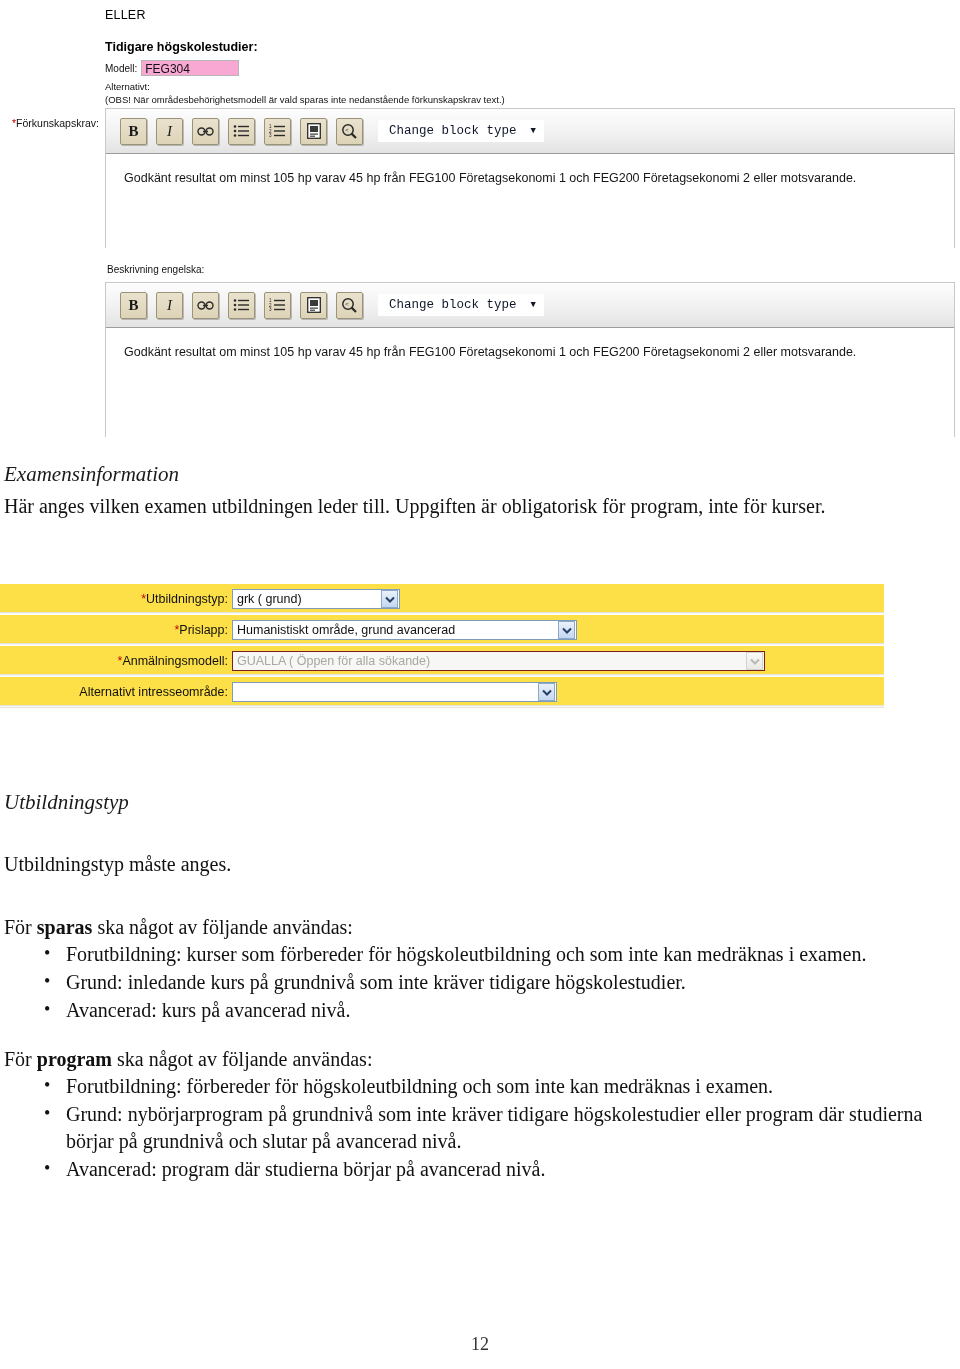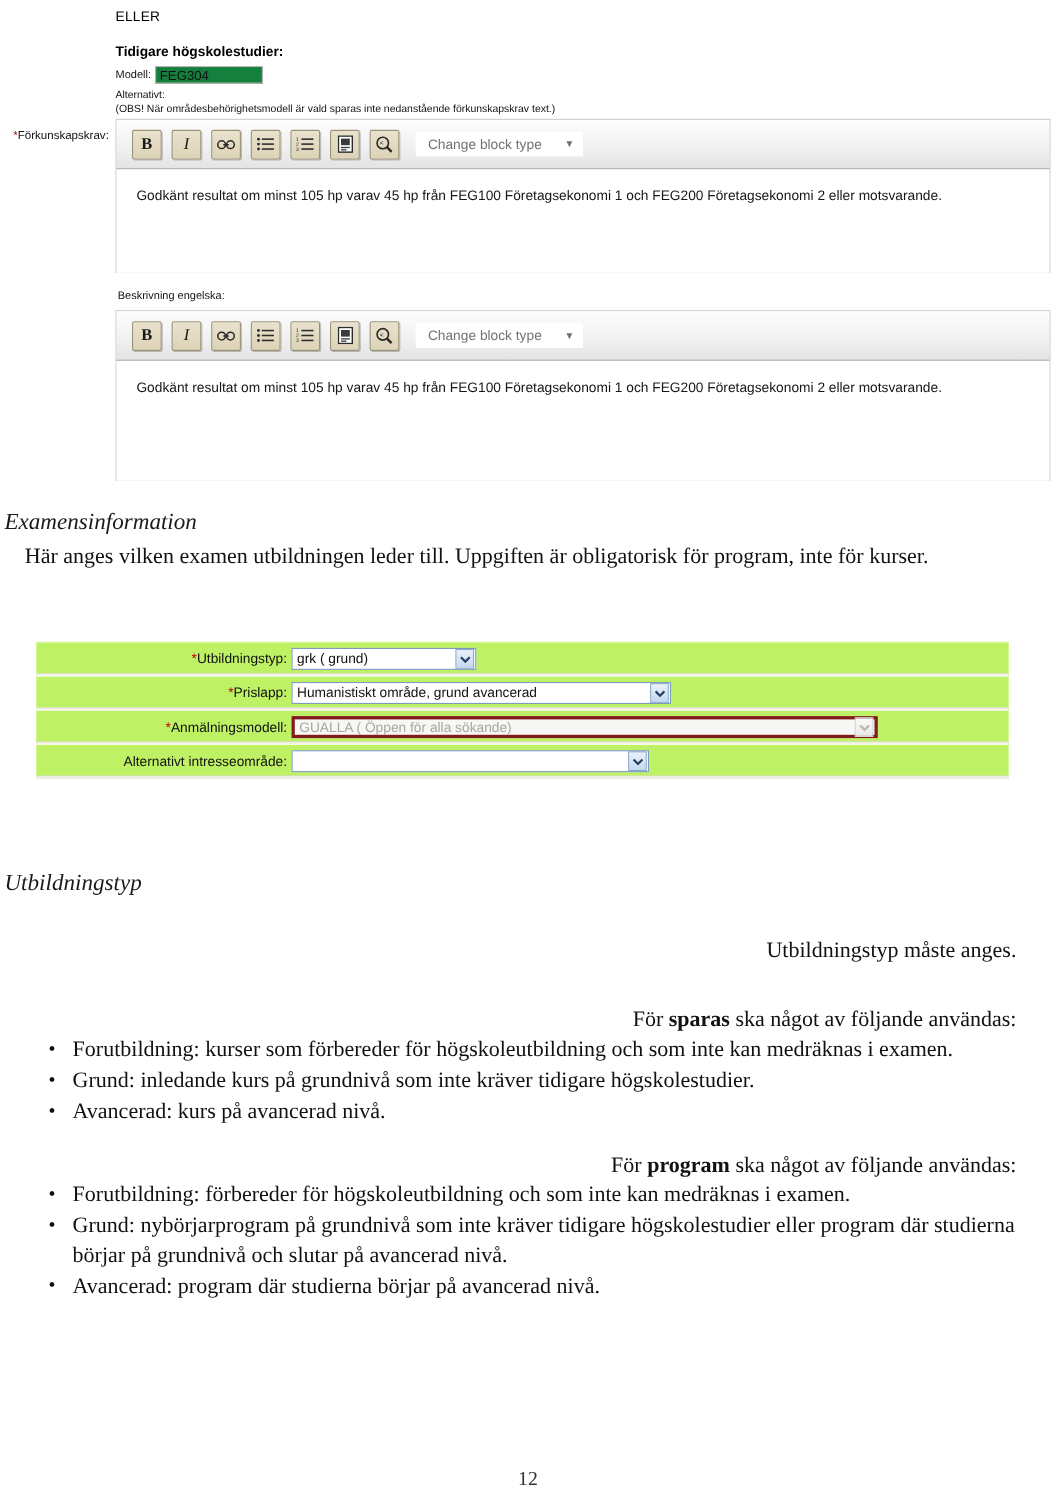--- a/index.html
+++ b/index.html
@@ -55,21 +55,21 @@
   .ui-modell-label {
     font-size: 10px;
     color: #111;
     margin-right: 4px;
   }
   .ui-textbox {
     width: 98px;
     height: 16px;
     line-height: 16px;
     border: 1px solid #b6b6b6;
-    background: #15803d;
+    background: #f9a8d4;
     font-family: "Liberation Sans", sans-serif;
     font-size: 12px;
     color: #111;
     padding: 0 3px;
     box-sizing: border-box;
   }
   .ui-smalltext {
     font-size: 9.5px;
     color: #111;
     margin-top: 5px;
@@ -129,23 +129,23 @@
   .blocktype {
     margin-left: 6px;
     height: 22px;
     min-width: 152px;
     background: #ffffff;
     border: 1px solid #ffffff;
     display: flex;
     align-items: center;
     justify-content: space-between;
     padding: 0 7px 0 10px;
-    font-family: Liberation Sans, sans-serif;
+    font-family: Liberation Mono, monospace;
     font-size: 12.5px;
-    color: #737373;
+    color: #0f172a;
     box-sizing: border-box;
   }
   .blocktype .caret {
     margin-left: 14px;
     font-size: 9px;
     line-height: 1;
   }
 
   .editor-body {
     background: #fff;
@@ -180,32 +180,30 @@
     color: #1a1a1a;
     margin: 22px 0 6px 4px;
   }
   .p {
     font-family: "Liberation Serif", serif;
     font-size: 20px;
     line-height: 27px;
     color: #111;
     margin: 0 0 0 4px;
     max-width: 920px;
-    text-align: right;
   }
   .p.tight { margin-bottom: 0; margin-top: 36px; }
   .b { font-weight: bold; }
 
   
   .formshot {
     position: absolute;
     left: 0;
     width: 884px;
-    background: #bef264;
-    margin-left: 33px;
+    background: #fde047;
   }
   .frow {
     display: flex;
     align-items: center;
     height: 30px;
     border-top: 1px solid #ffffff;
     position: relative;
   }
   .frow::after {
     content: "";
@@ -247,21 +245,21 @@
     flex: 0 0 auto;
     background: linear-gradient(to bottom, #eaf1fa 0%, #c4d8f0 100%);
     border: 1px solid #8ca9c9;
     display: flex;
     align-items: center;
     justify-content: center;
     box-sizing: border-box;
   }
   .fselect .arrow svg { display: block; }
   .fselect.disabled {
-    border: 3px solid #7f1d1d;
+    border: 1px solid #7f1d1d;
     background: #f7f7f5;
     color: #a8a8a0;
   }
   .fselect.disabled .arrow {
     background: linear-gradient(to bottom, #fafafa 0%, #e8e8e4 100%);
     border: 1px solid #d4d4cd;
   }
   .fselect.disabled .arrow svg polyline { stroke: #b9b9b2; }
 
   

